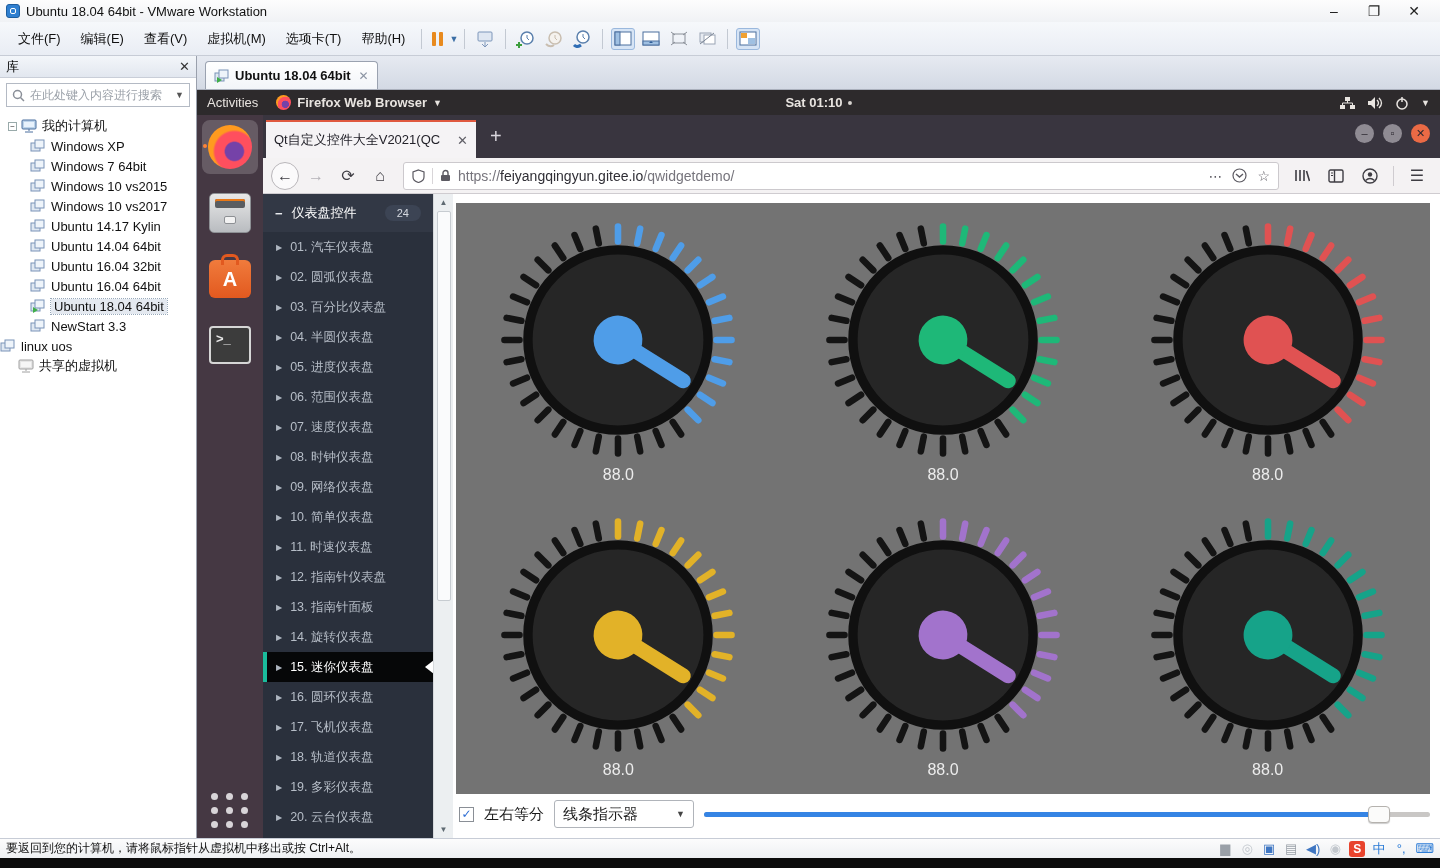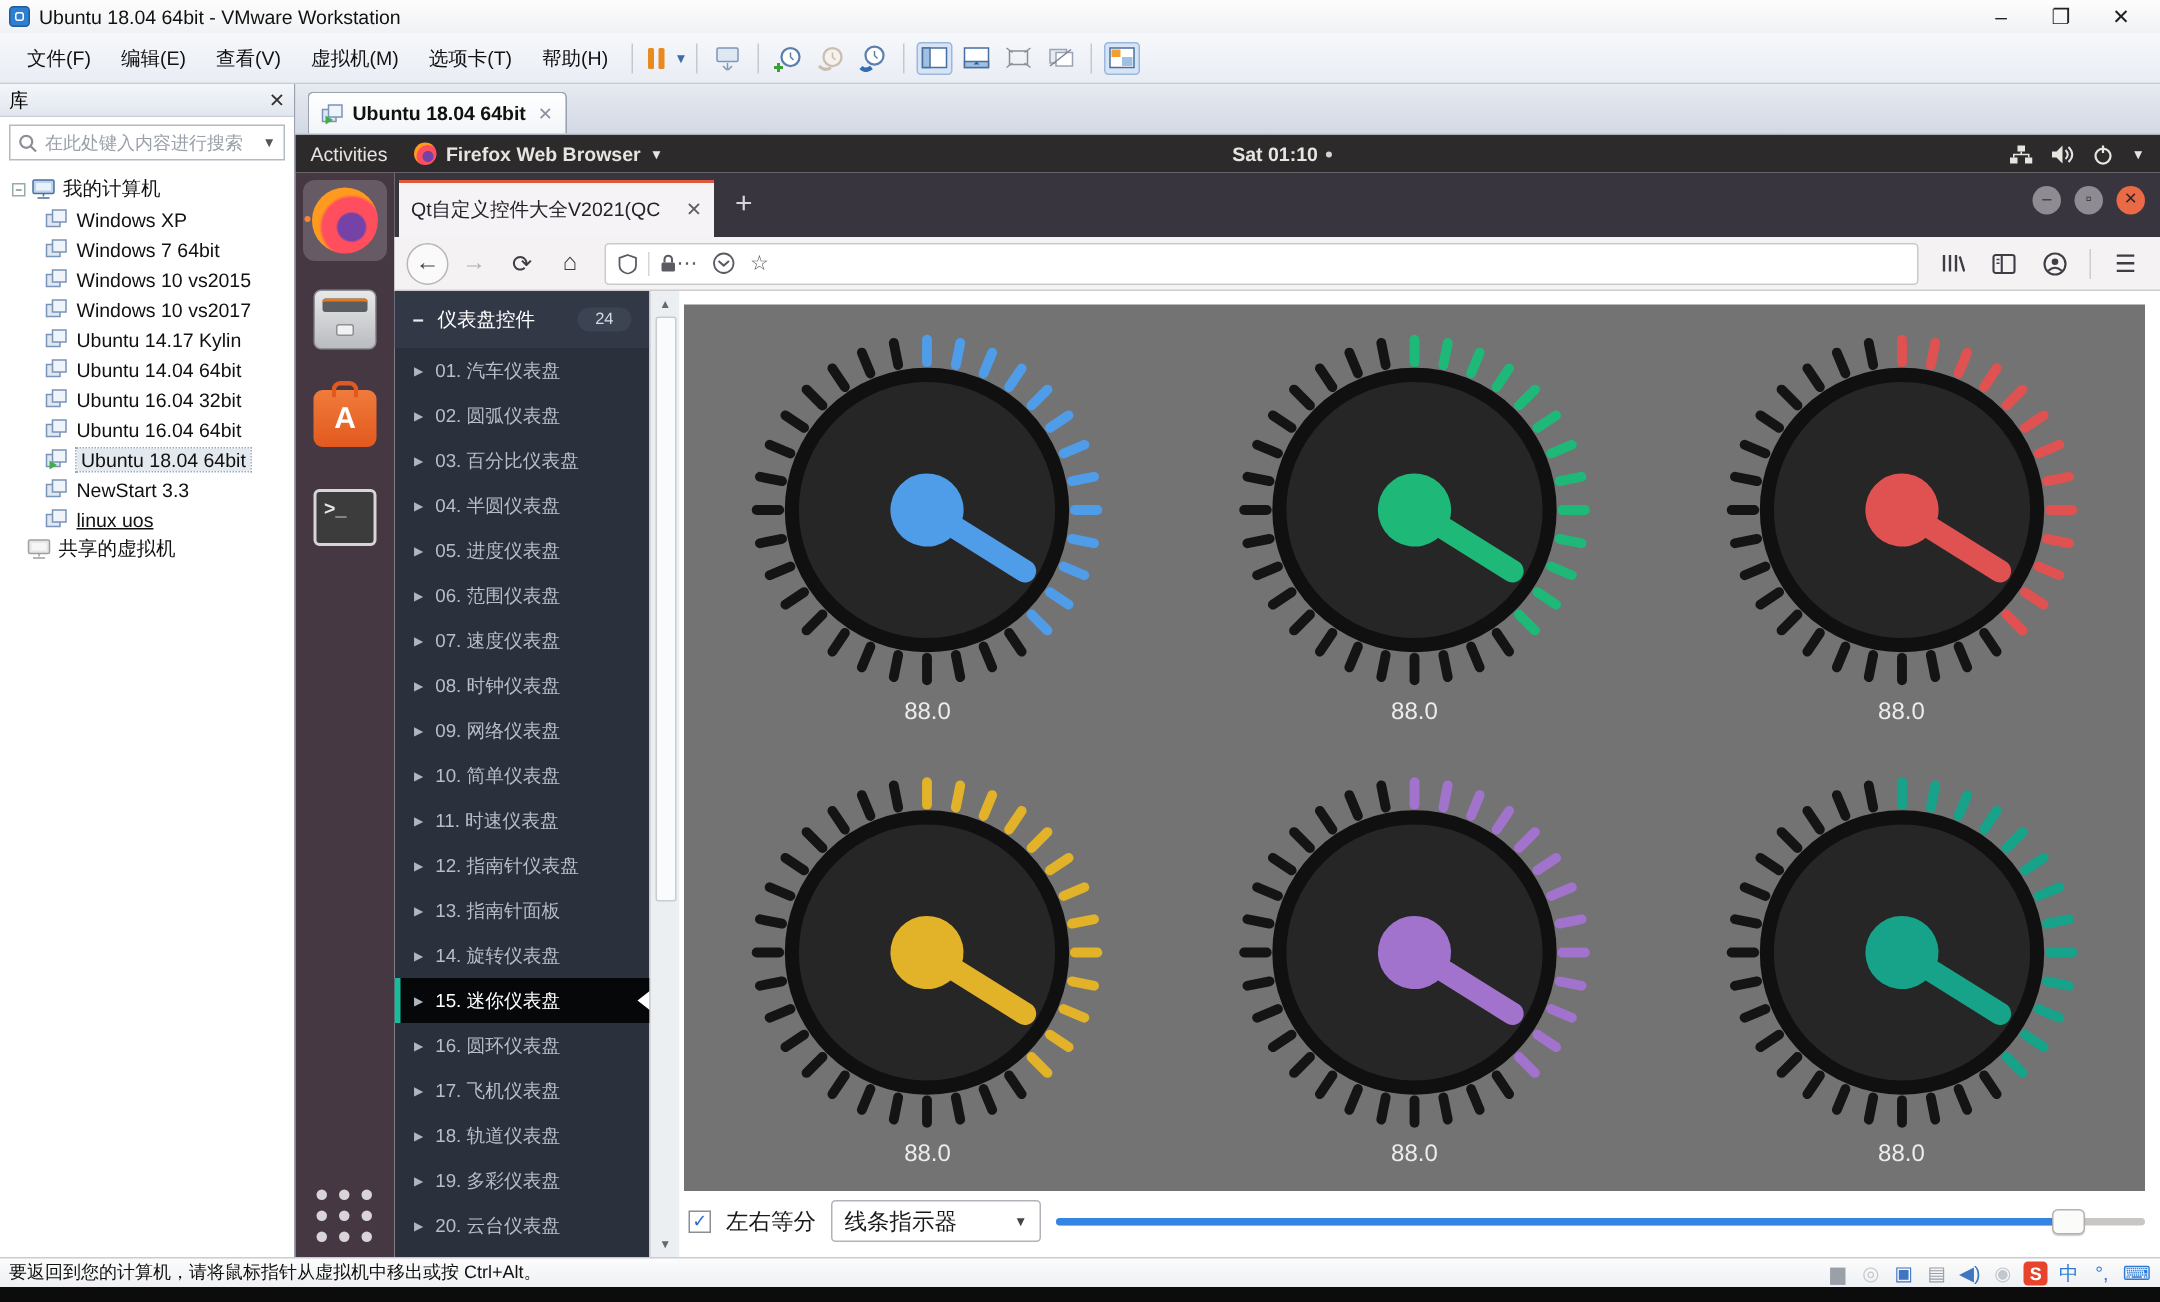--- a/index.html
+++ b/index.html
@@ -48,21 +48,21 @@
   .vm-tab .x { font-weight:normal; color:#8a93a2; margin-left:8px; font-size:12px; }
 
   .vm-screen { flex:1; display:flex; flex-direction:column; min-height:0; }
 
   
   .topbar { height:25px; background:#2d2a2c; color:#e8e4e0; display:flex; align-items:center; padding:0 10px; font-size:13px; flex:0 0 auto; }
   .topbar .activities { margin-right:18px; }
   .topbar .appmenu { display:flex; align-items:center; gap:6px; font-weight:bold; }
   .ff-mini { width:15px; height:15px; border-radius:50%; background:radial-gradient(circle at 62% 62%, #7542a8 0 26%, #ff4f5e 30% 55%, #ff9a1f 60% 85%, #ffd43b 88%); display:inline-block; }
   .topbar .spacer { flex:1; }
-  .topbar .clock { font-weight:bold; position:absolute; left:50%; transform:translateX(-50%); display:flex; align-items:center; gap:5px;margin-left:36px;}
+  .topbar .clock { font-weight:bold; position:absolute; left:50%; transform:translateX(-50%); display:flex; align-items:center; gap:5px;}
   .topbar .dot { width:4px; height:4px; border-radius:50%; background:#d7d3cf; display:inline-block; }
   .topbar { position:relative; }
   .tb-icons { display:flex; align-items:center; gap:12px; }
   .tb-icons svg { display:block; }
 
   .screen-body { flex:1; display:flex; min-height:0; }
 
   
   .dock { width:66px; flex:0 0 auto; background:#453843; display:flex; flex-direction:column; align-items:center; padding-top:5px; gap:12px; }
   .dock-item { width:56px; height:54px; border-radius:8px; display:flex; align-items:center; justify-content:center; position:relative; }
@@ -327,21 +327,21 @@
               </svg>
               <span class="lbl">Ubuntu 18.04 64bit</span>
             </div>
             <div class="tree-row" style="padding-left: 30px;">
               <svg class="mini" width="16" height="14">
                 <rect x="1" y="4" width="9" height="8" fill="#dfe8f2" stroke="#7a93b8"></rect>
                 <rect x="5" y="1" width="9" height="8" fill="#eef4fa" stroke="#7a93b8"></rect>
               </svg>
               <span class="lbl">NewStart 3.3</span>
             </div>
-            <div class="tree-row" style="padding-left: 30px; text-decoration: underline;">
+            <div class="tree-row" style="">
               <svg class="mini" width="16" height="14">
                 <rect x="1" y="4" width="9" height="8" fill="#dfe8f2" stroke="#7a93b8"></rect>
                 <rect x="5" y="1" width="9" height="8" fill="#eef4fa" stroke="#7a93b8"></rect>
               </svg>
               <span class="lbl">linux uos</span>
             </div>
           </div>
         <div class="tree-row" style="padding-left:18px">
           <svg class="mini" width="16" height="14">
               <rect x="1" y="1" width="14" height="9" rx="1" fill="#e6e6e6" stroke="#a0a0a0"></rect>
@@ -448,20 +448,21 @@
               <span class="nav-ic">⌂</span>
               <div class="urlbar">
                 <svg width="13" height="14">
                     <path d="M6.5 1 L12 3 V8 q0 4-5.5 5.5 Q1 12 1 8 V3z" fill="none" stroke="#5c5a62" stroke-width="1.2"></path>
                   </svg>
                 <span class="sep"></span>
                 <svg width="11" height="13">
                     <rect x="1" y="6" width="9" height="6" rx="1" fill="#5c5a62"></rect>
                     <path d="M3 6 V4 a2.5 2.5 0 0 1 5 0 V6" fill="none" stroke="#5c5a62" stroke-width="1.4"></path>
                   </svg>
+                <span class="url-text" style="margin-left:7px"><span>https://</span><b>feiyangqingyun.gitee.io</b><span>/qwidgetdemo/</span></span>
                 <span class="url-actions">
                   <span>⋯</span>
                   <svg width="15" height="15">
                       <circle cx="7.5" cy="7.5" r="6.5" fill="none" stroke="#5c5a62" stroke-width="1.2"></circle>
                       <path d="M4 6 l3.5 3 L11 6" fill="none" stroke="#5c5a62" stroke-width="1.4"></path>
                     </svg>
                   <span>☆</span>
                 </span>
               </div>
               <span class="nav-right">

